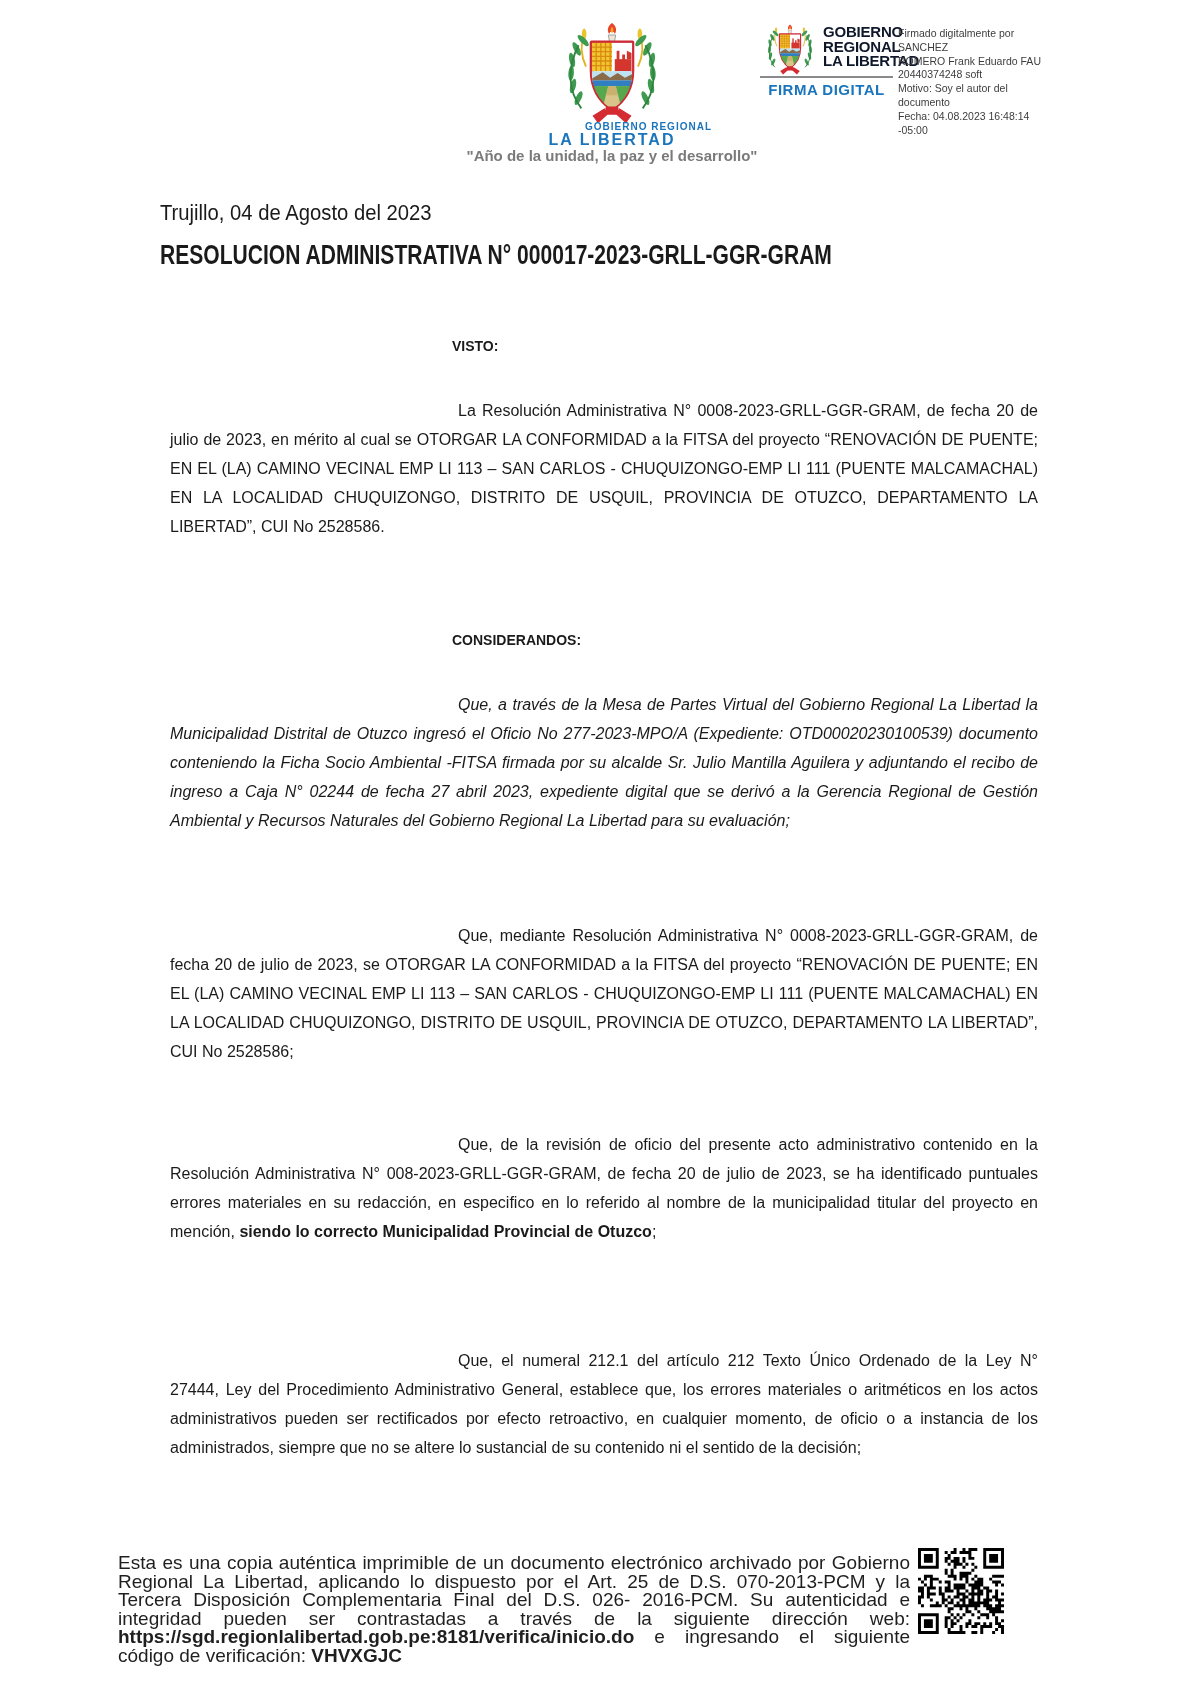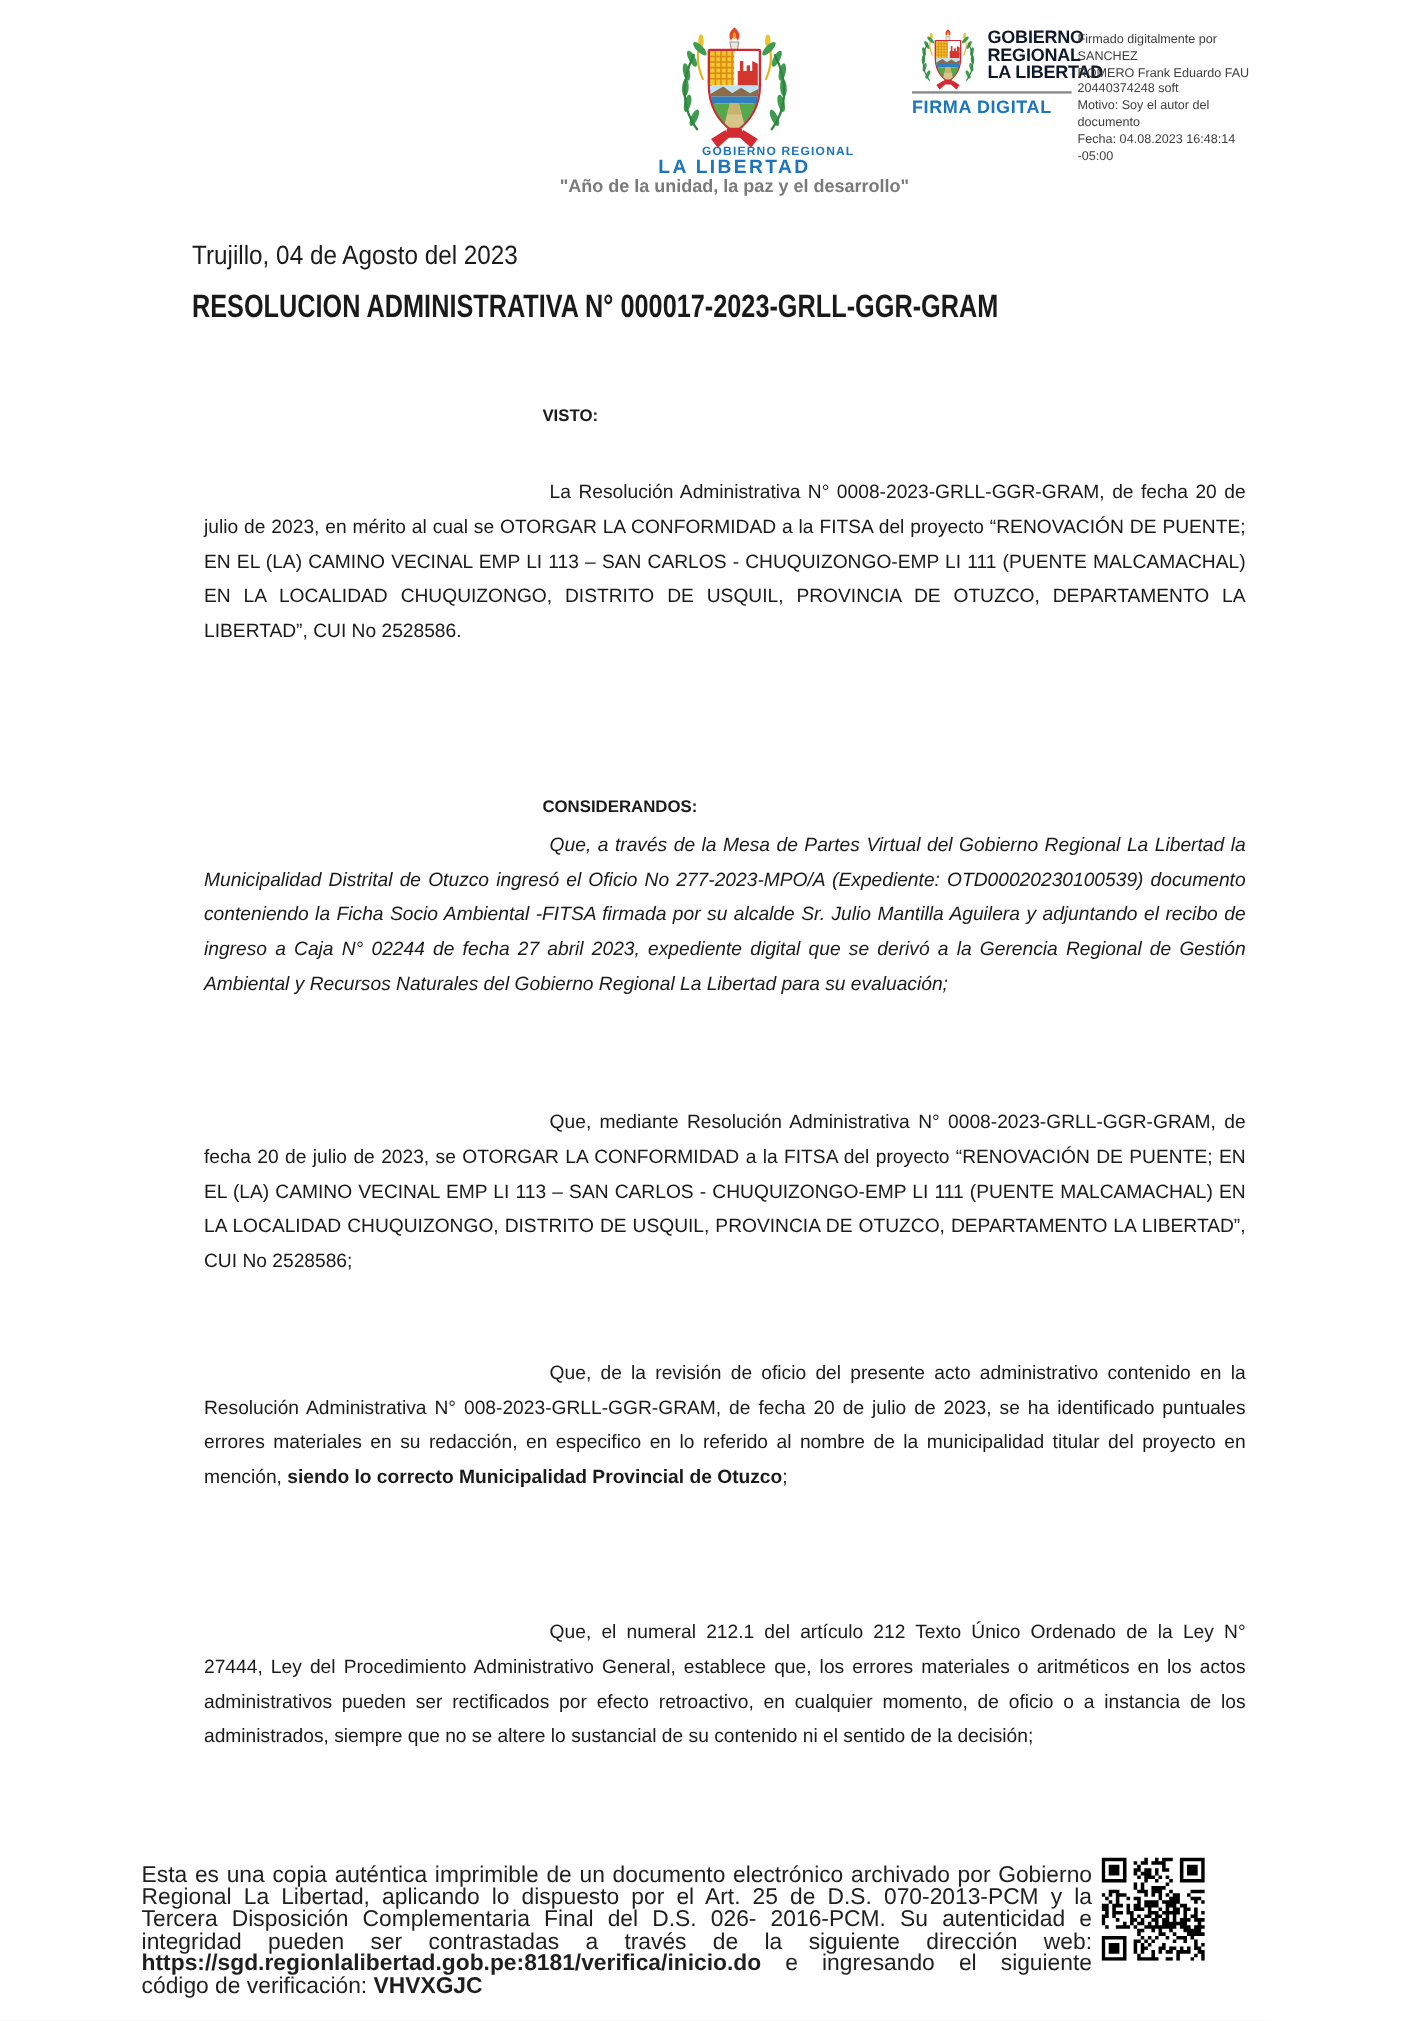--- a/index.html
+++ b/index.html
@@ -12,37 +12,37 @@
           font-size:10px;font-weight:bold;letter-spacing:1px;color:#1B75BC;}
   .org-lg{position:absolute;left:512px;top:131px;width:200px;text-align:center;
           font-size:16px;font-weight:bold;letter-spacing:2px;color:#1B75BC;}
   .motto{position:absolute;left:412px;top:147px;width:400px;text-align:center;
          font-size:15px;font-weight:bold;color:#7a7a7a;}
 
   .crest-sm{position:absolute;left:762px;top:24px;width:56px;height:52px;}
   .sig-org{position:absolute;left:823px;top:25px;color:#0f172a;font-weight:bold;
            font-size:15px;line-height:14.5px;letter-spacing:-0.2px;}
   .sig-divider{position:absolute;left:760px;top:76px;width:133px;height:2px;background:#8a8a8a;}
-  .firma-label{position:absolute;left:760px;top:81px;width:133px;text-align:left;
+  .firma-label{position:absolute;left:760px;top:81px;width:133px;text-align:center;
                font-size:15px;font-weight:bold;letter-spacing:.5px;color:#1B75BC;}
   .sig-text{position:absolute;left:898px;top:27px;width:160px;font-size:10.5px;
             line-height:13.8px;color:#3d3d3d;}
 
   
   .place-date{position:absolute;left:160px;top:200px;font-size:22px;
               transform:scaleX(.92);transform-origin:0 50%;white-space:nowrap;}
   .doc-title{position:absolute;left:160px;top:240px;font-size:27px;font-weight:bold;
              transform:scaleX(.78);transform-origin:0 50%;white-space:nowrap;}
 
   .bodycol{position:absolute;left:170px;width:868px;font-size:16px;line-height:29px;
            text-align:justify;}
   .bodycol p{margin:0;text-indent:288px;}
   .heading{position:absolute;left:452px;font-size:14px;font-weight:bold;}
   .h-visto{top:338px;}
-  .h-considerandos{top:664px;text-align:center;}
+  .h-considerandos{top:632px;text-align:center;}
   .p1{top:396px;}
   .p2{top:690px;font-style:italic;}
   .p3{top:921px;}
   .p4{top:1130px;}
   .p5{top:1308px;margin-top:38px;}
   .b{font-weight:bold;}
 
   
   .footer-text{position:absolute;left:118px;top:1554px;width:792px;font-size:19px;
                line-height:18.5px;text-align:justify;color:#1f1f1f;}

